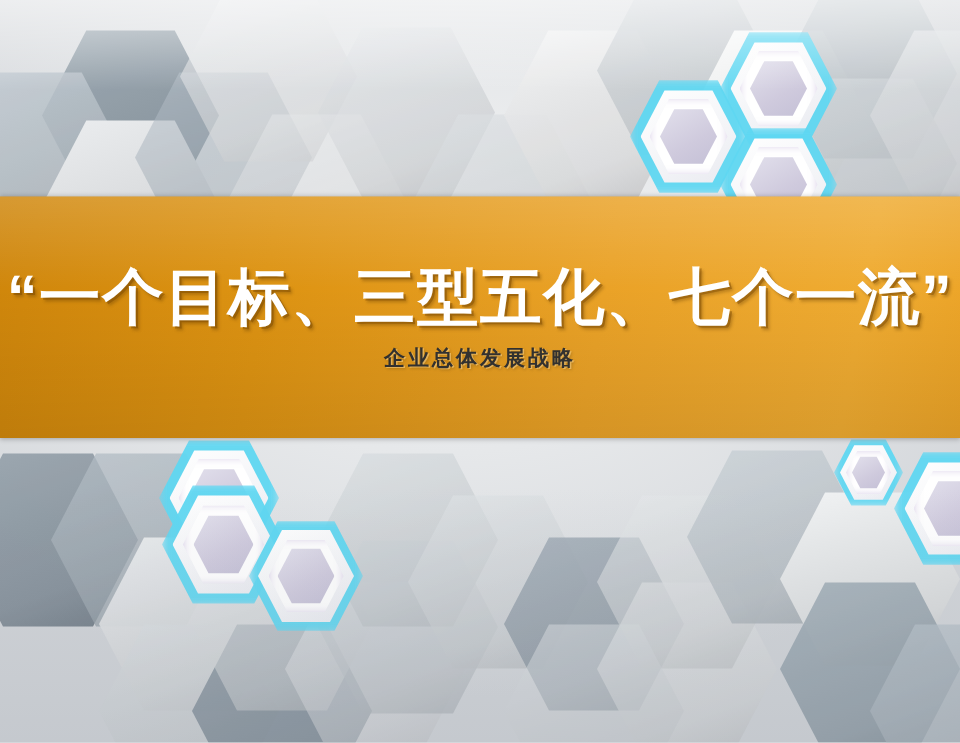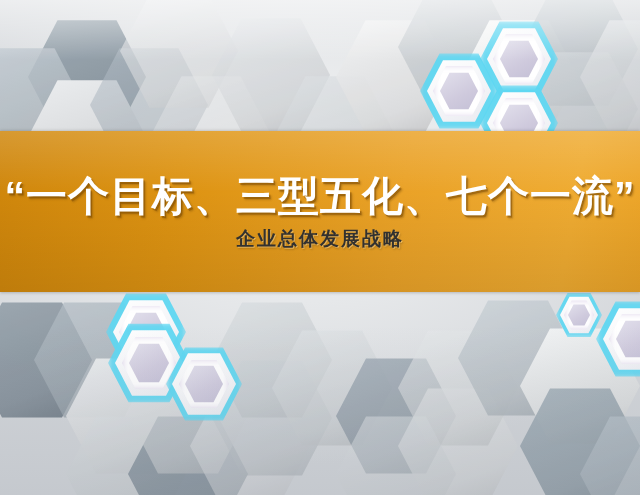--- a/index.html
+++ b/index.html
@@ -56,21 +56,21 @@
     color:#ffffff;
     letter-spacing:1px;
     line-height:1;
     white-space:nowrap;
     text-shadow:
        1.5px 1.5px 0 rgba(120,70,0,0.42),
        2.5px 2.5px 2px rgba(90,52,0,0.30);
   }
 
   #slide-subtitle {
-    font-size:19px;
+    font-size:14px;
     font-weight:bold;
     color:#32312f;
     letter-spacing:2px;
     line-height:1;
     white-space:nowrap;
     text-shadow:
        1px 1px 0 rgba(255,215,140,0.55),
        1.5px 1.5px 2px rgba(0,0,0,0.18);
   }
 

